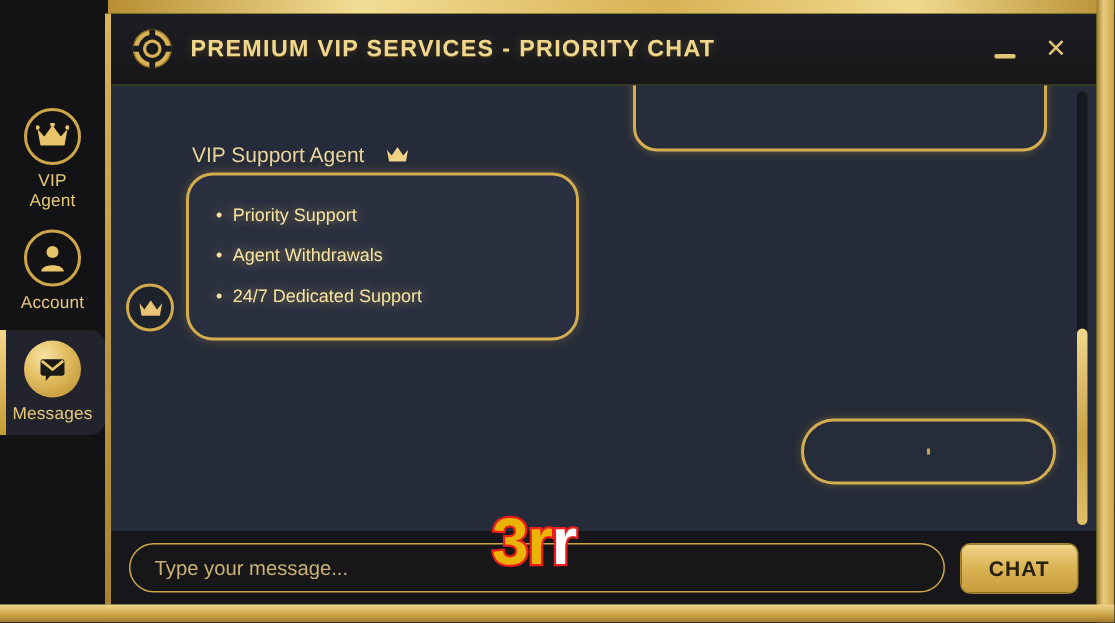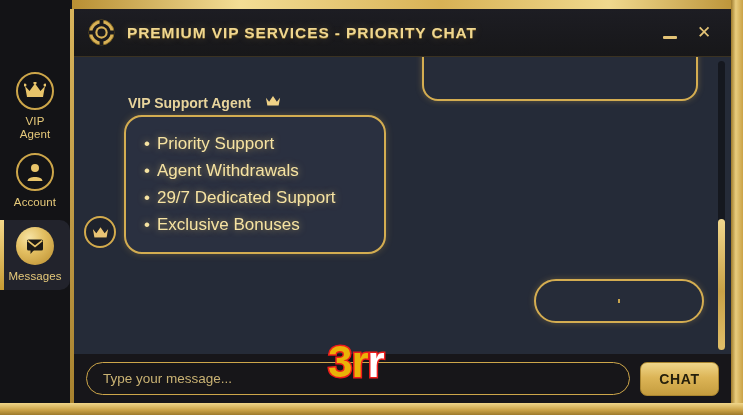--- a/index.html
+++ b/index.html
@@ -159,21 +159,21 @@
     border: 2px solid #d4ad51;
     border-radius: 16px;
     background: #262c39;
     box-shadow: 0 0 6px rgba(212,173,81,.35);
   }
   .agent-name {
     position: absolute;
     left: 54px; top: 38px;
     font-size: 14px;
     color: #e8d49c;
-    display: flex; align-items: flex-start; gap: 14px; font-weight: bold;
+    display: flex; align-items: center; gap: 14px;
   }
   .agent-name svg { display: block; }
 
   .msg-row {
     position: absolute;
     left: 10px; top: 58px;
     display: flex;
     align-items: flex-end;
     gap: 8px;
   }
@@ -189,21 +189,21 @@
   .bubble-agent {
     width: 262px;
     border: 2px solid #d4ad51;
     border-radius: 18px;
     background: #2a3040;
     padding: 13px 16px 14px 18px;
     box-shadow: 0 0 7px rgba(212,173,81,.3);
   }
   .bubble-agent ul { list-style: none; }
   .bubble-agent li {
-    font-size: 17px;
+    font-size: 12px;
     color: #f6e3a2;
     line-height: 27px;
     text-shadow: 0 0 7px rgba(242,205,110,.55);
     white-space: nowrap;
   }
   .bubble-agent li::before {
     content: "•";
     margin-right: 7px;
     color: #f6e3a2;
   }
@@ -382,22 +382,21 @@
         <div class="avatar">
           <svg width="17" height="13" viewBox="0 0 22 17">
             <path d="M1 4 L5.5 9.5 L11 1.5 L16.5 9.5 L21 4 L19 15 L3 15 Z" fill="#e9c濃76"></path>
             <path d="M1 4 L5.5 9.5 L11 1.5 L16.5 9.5 L21 4 L19 15 L3 15 Z" fill="#e9c476"></path>
           </svg>
         </div>
         <div class="bubble-agent">
           <ul>
             <li>Priority Support</li>
             <li>Agent Withdrawals</li>
-            <li>29/7 Dedicated Support</li>
-            <li>Exclusive Bonuses</li>
+            <li>24/7 Dedicated Support</li>
           </ul>
         </div>
       </div>
 
       <div class="bubble-user">
         <span class="dot"></span>
       </div>
 
       <div class="scroll-track">
         <div class="scroll-thumb"></div>

